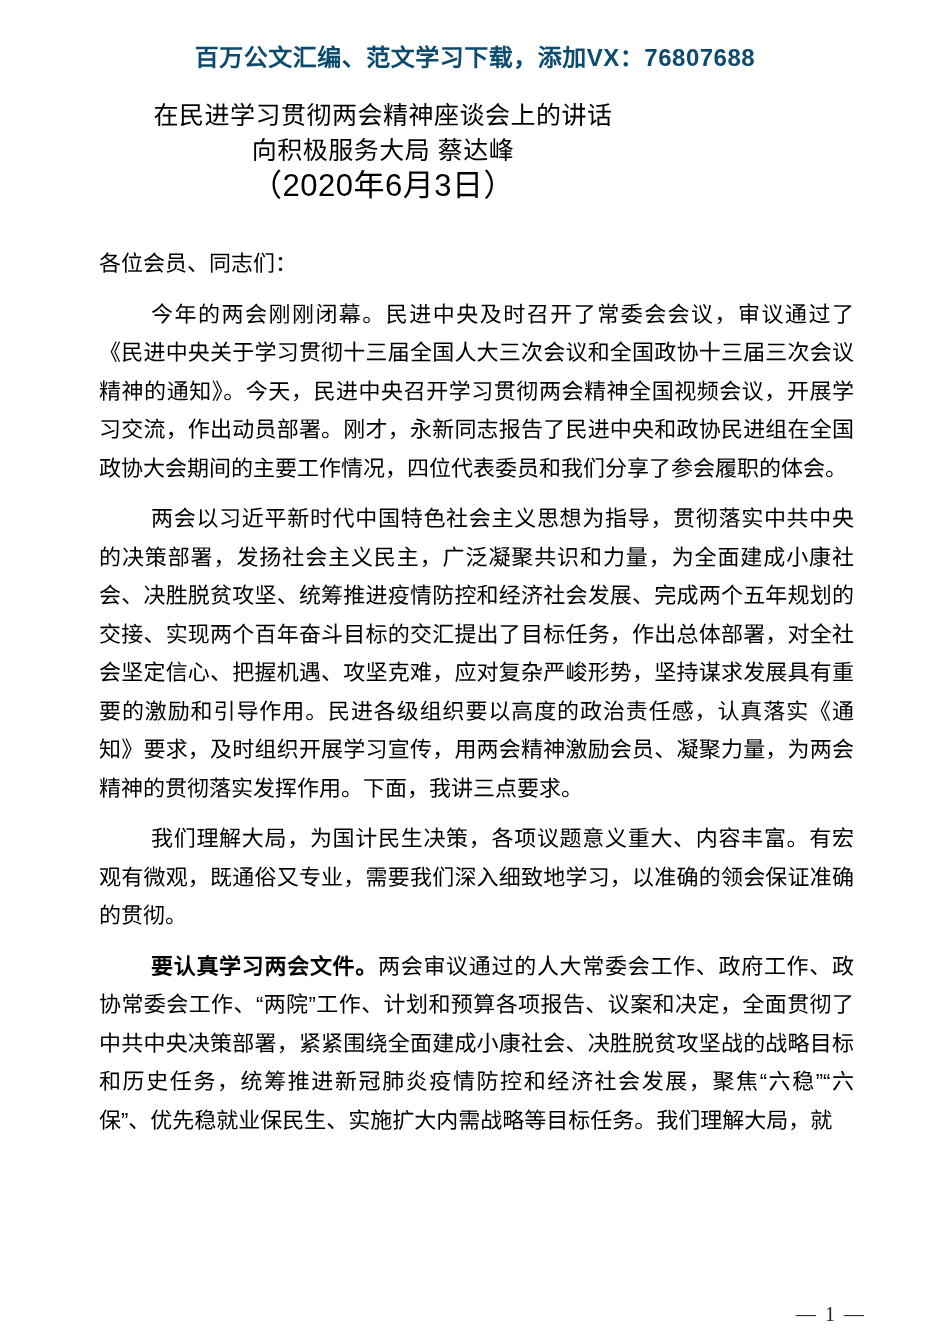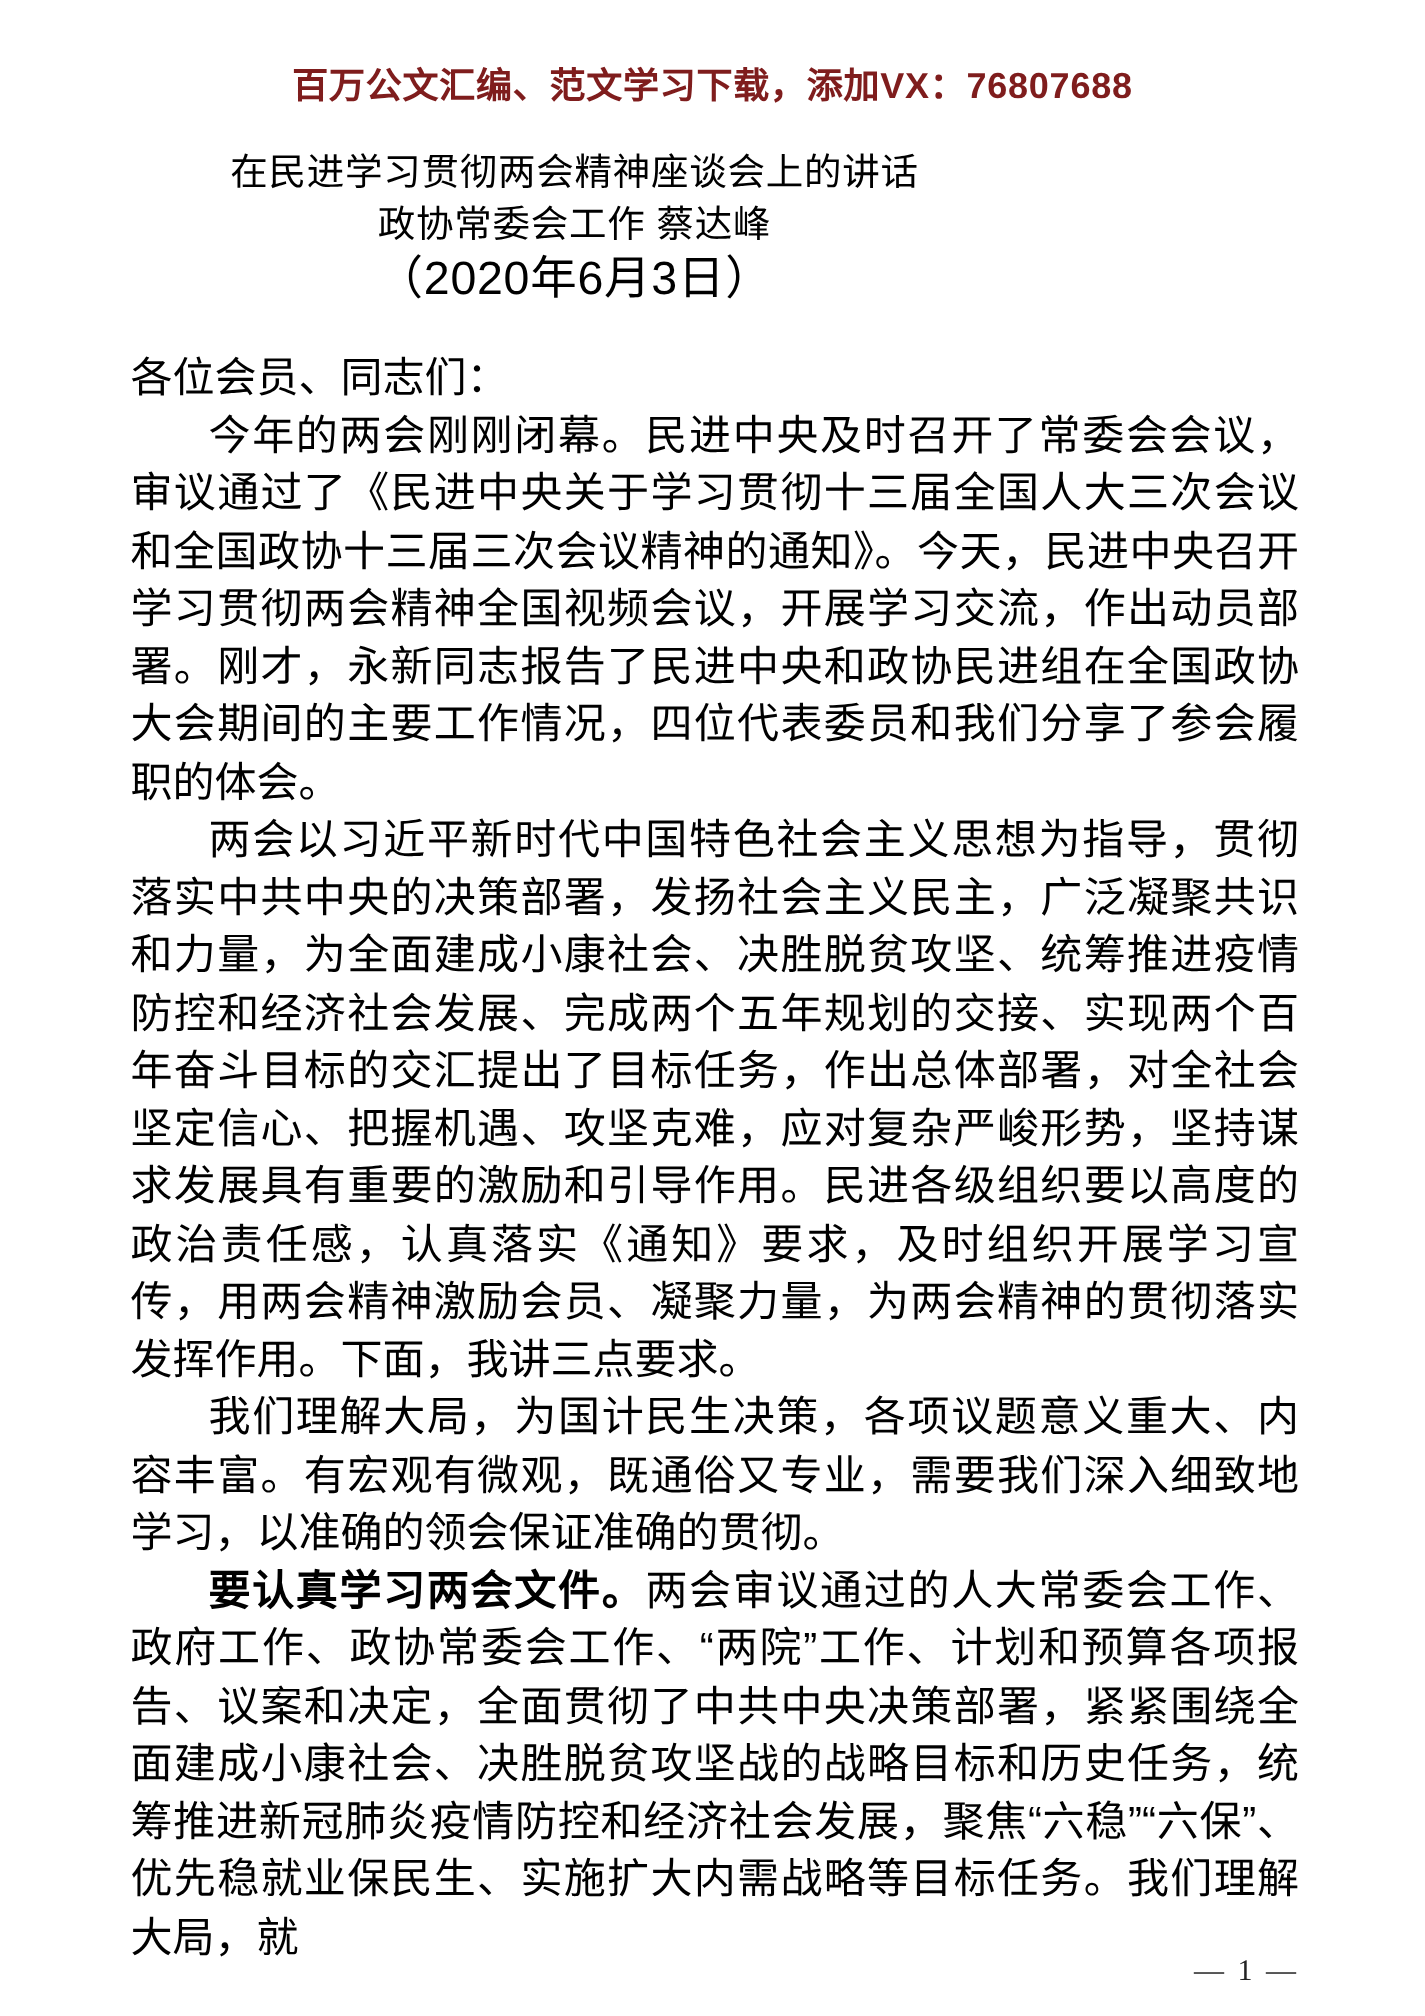--- a/index.html
+++ b/index.html
@@ -22,21 +22,21 @@
     box-sizing: border-box;
   }
 
   
   .promo-header {
     position: absolute;
     top: 44px;
     left: 0;
     width: 950px;
     text-align: center;
-    color: #7f1d1d;
+    color: #0c4a6e;
     font-size: 24px;
     font-weight: 700;
     letter-spacing: 0.5px;
     line-height: 1.2;
     white-space: nowrap;
   }
 
   
   .title-block {
     position: absolute;
@@ -65,26 +65,26 @@
   }
 
   
   .body-text {
     position: absolute;
     top: 233px;
     left: 87px;
     width: 779px;
   }
   .para {
-    font-size: 28px;
+    font-size: 22px;
     line-height: 38.5px;
     text-align: justify;
     text-justify: inter-ideograph;
     letter-spacing: 0px;
-    margin: 0;
+    margin: 12px;
     text-indent: 0;
   }
   .para.indent {
     text-indent: 52px;
   }
   .para .lead-bold {
     font-weight: 700;
   }
 
   
@@ -114,21 +114,21 @@
 </style>
 </head>
 <body>
 
 <div class="page">
 
   <div class="promo-header">百万公文汇编、范文学习下载，添加VX：76807688</div>
 
   <div class="title-block">
     <div class="doc-title">在民进学习贯彻两会精神座谈会上的讲话</div>
-    <div class="doc-byline">政协常委会工作  蔡达峰</div>
+    <div class="doc-byline">向积极服务大局  蔡达峰</div>
     <div class="doc-date">（2020年6月3日）</div>
   </div>
 
   <div class="body-text">
 
     <p class="para">各位会员、同志们：</p>
 
     <p class="para indent">今年的两会刚刚闭幕。民进中央及时召开了常委会会议，审议通过了《民进中央关于学习贯彻十三届全国人大三次会议和全国政协十三届三次会议精神的通知》。今天，民进中央召开学习贯彻两会精神全国视频会议，开展学习交流，作出动员部署。刚才，永新同志报告了民进中央和政协民进组在全国政协大会期间的主要工作情况，四位代表委员和我们分享了参会履职的体会。</p>
 
 

